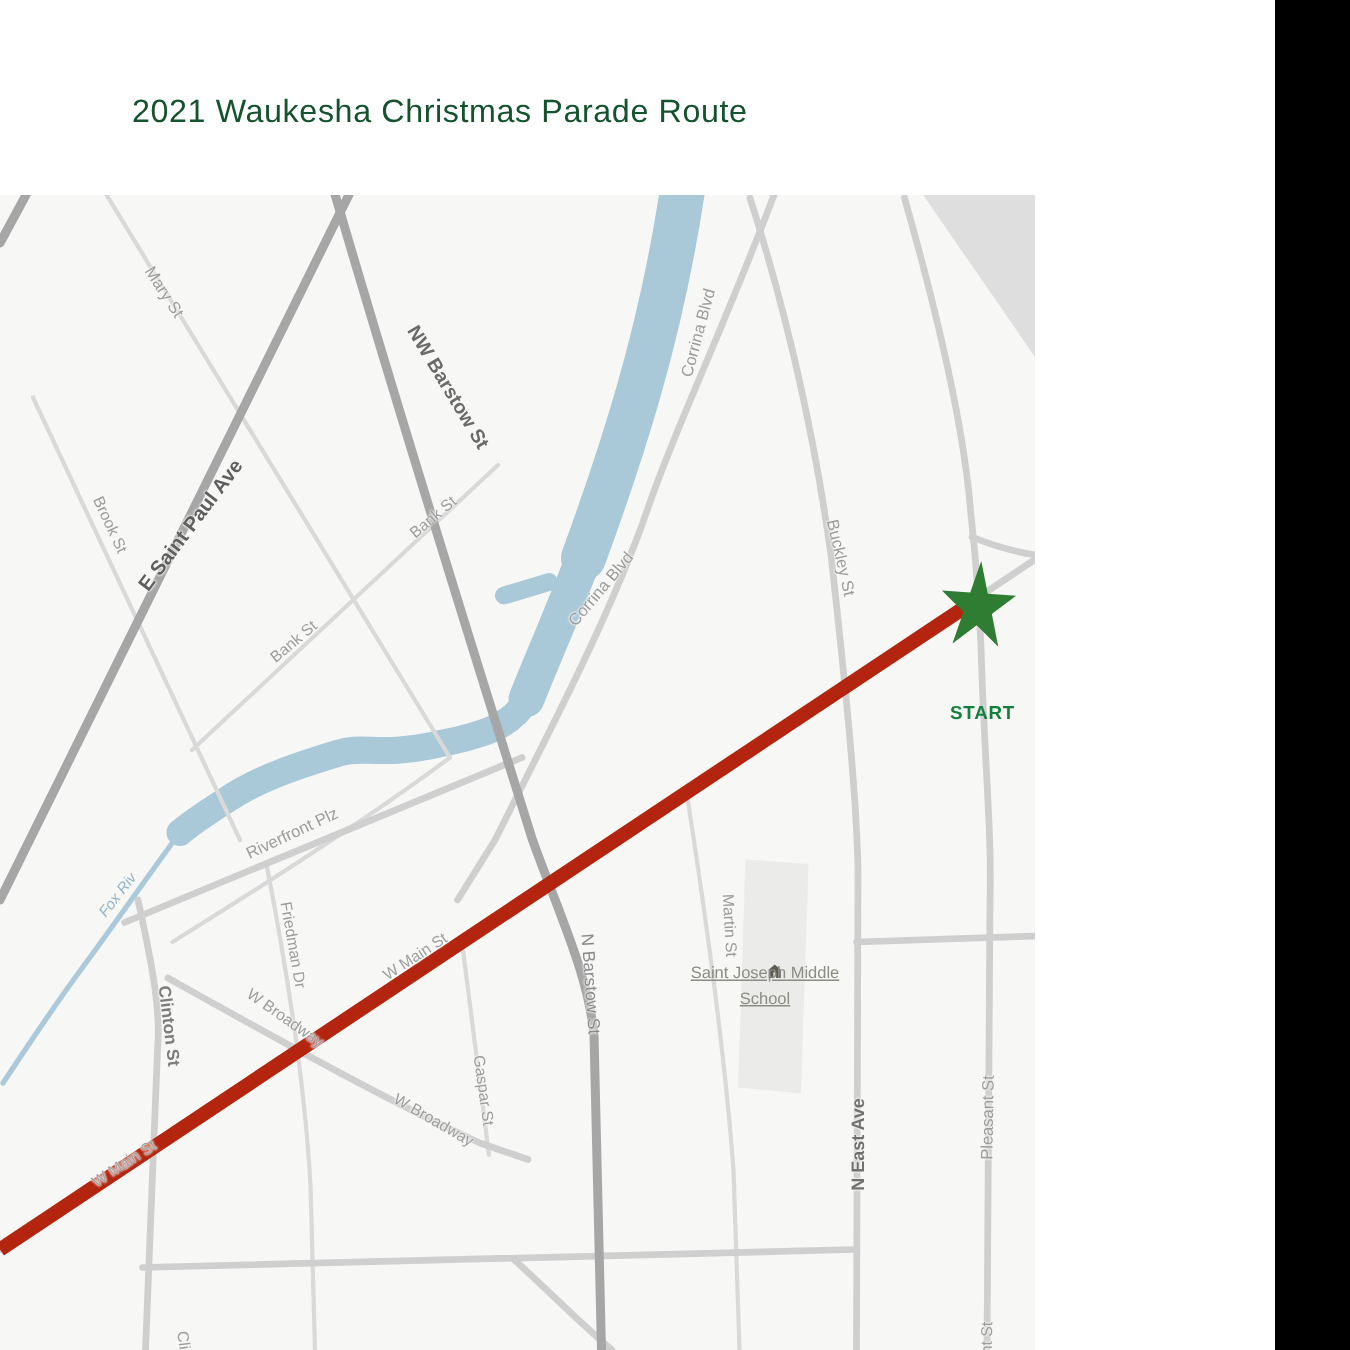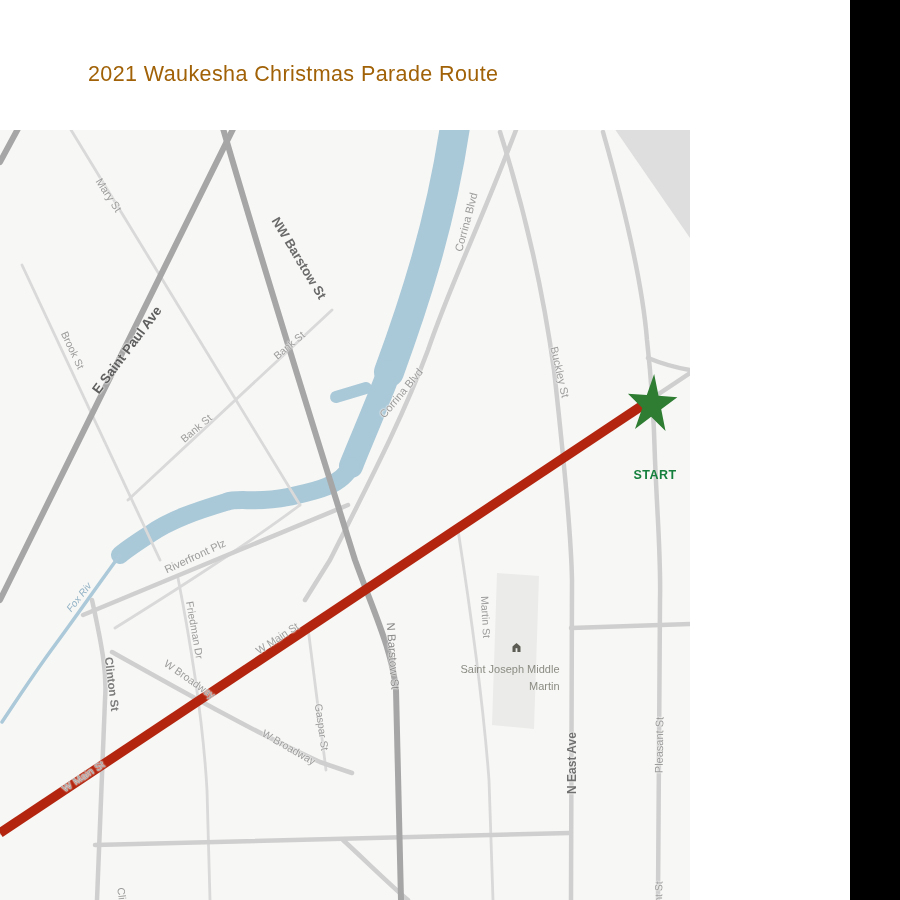--- a/index.html
+++ b/index.html
@@ -6,37 +6,37 @@
   #page{position:relative;width:900px;height:900px;background:#ffffff;overflow:hidden;
         font-family:"Liberation Sans", sans-serif;}
   #title{position:absolute;left:88px;top:62px;font-size:21.5px;font-weight:500;
          letter-spacing:0.4px;color:#4f8b4f;white-space:nowrap;}
   #map{position:absolute;left:0;top:130px;width:690px;height:770px;background:#f7f7f5;overflow:hidden;}
   #map svg{position:absolute;left:0;top:0;}
   .street-label{position:absolute;white-space:nowrap;color:#9c9c9c;
         text-shadow:0 0 2px #f7f7f5,0 0 2px #f7f7f5,0 0 1px #f7f7f5;
         transform:translate(-50%,-50%);}
   .lbl-layer{position:absolute;left:0;top:0;width:100%;height:100%;pointer-events:none;}
-  #school-name{position:absolute;left:510px;top:548px;transform:translate(-50%,-50%);
-        text-align:right;color:#8c8c84;font-size:11px;line-height:17px;white-space:nowrap;}
+  #school-name{position:absolute;left:510px;top:528px;transform:translate(-50%,-50%);
+        text-align:center;color:#8c8c84;font-size:11px;line-height:17px;white-space:nowrap;text-decoration:underline;}
   #school-icon{position:absolute;left:510px;top:511px;transform:translate(-50%,-100%);}
   #start-label{position:absolute;left:655px;top:345px;transform:translate(-50%,-50%);
         font-weight:700;font-size:12.5px;letter-spacing:0.5px;color:#15803d;white-space:nowrap;}
   #black-panel{position:absolute;left:850px;top:0;width:50px;height:900px;background:#000;}
   .road{fill:none;stroke-linecap:round;stroke-linejoin:round;}
   .road-thick{stroke:#a6a6a6;stroke-width:6;}
   .road-med{stroke:#cfcfcf;stroke-width:4.5;}
   .road-light{stroke:#d9d9d9;stroke-width:2.8;}
 </style>
 </head>
 <body>
 
 <div id="page">
 
-  <div id="title" style="color: #a16207;">2021 Waukesha Christmas Parade Route</div>
+  <div id="title" style="color: #14532d;">2021 Waukesha Christmas Parade Route</div>
 
   <div id="map">
     <svg width="690" height="770" viewBox="0 0 690 770">
 
       <g>
         <polygon points="612,-5 690,-5 690,108" fill="#dedede"></polygon>
         <polygon points="497,443 539,446 534,599 492,595" fill="#ebebe9"></polygon>
       </g>
 
       <g>
@@ -109,20 +109,20 @@
       </div>
 
     <div id="school-icon">
       <svg width="13" height="12" viewBox="0 0 13 12">
         <path d="M2.5 11 V5.5 L6.5 2 L10.5 5.5 V11 Z" fill="#5c5c54"></path>
         <rect x="5.6" y="7.2" width="1.8" height="3.8" fill="#ebebe9"></rect>
       </svg>
     </div>
     <div id="school-name">
       <div>Saint Joseph Middle</div>
-      <div>Martin</div>
+      <div>School</div>
     </div>
 
     <div id="start-label">START</div>
   </div>
 
   <div id="black-panel"></div>
 </div>
 
 </body></html>

